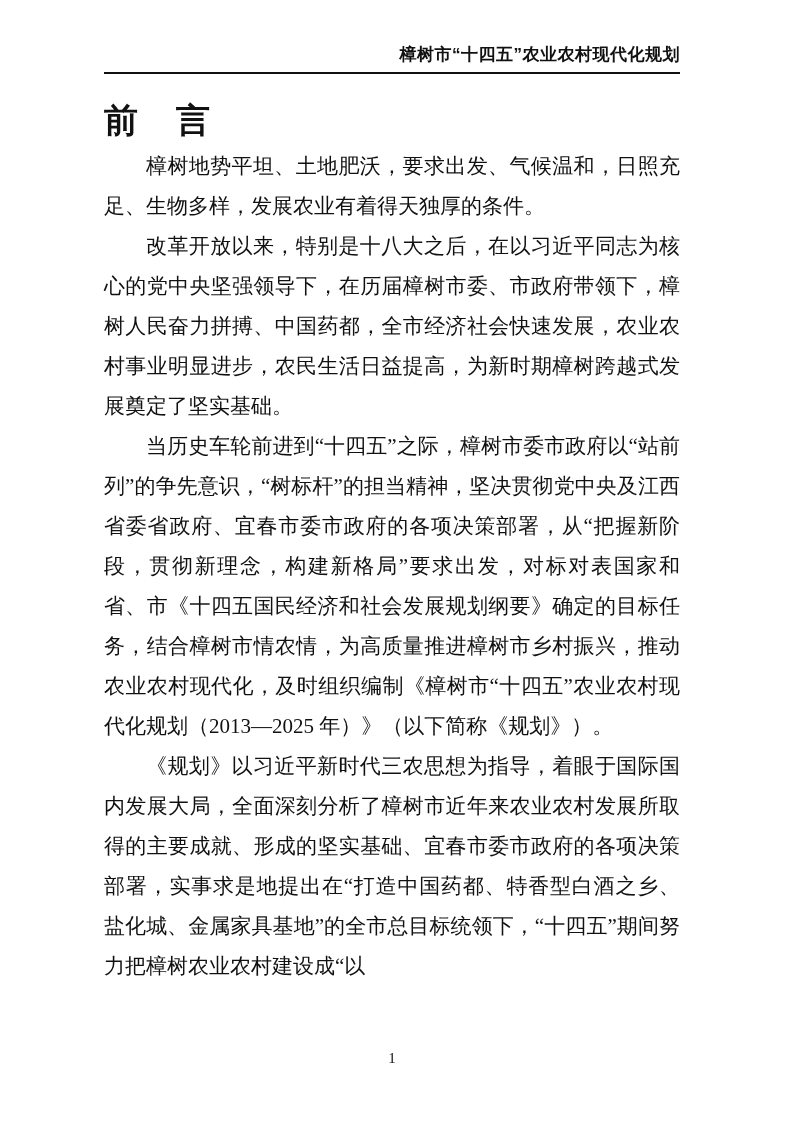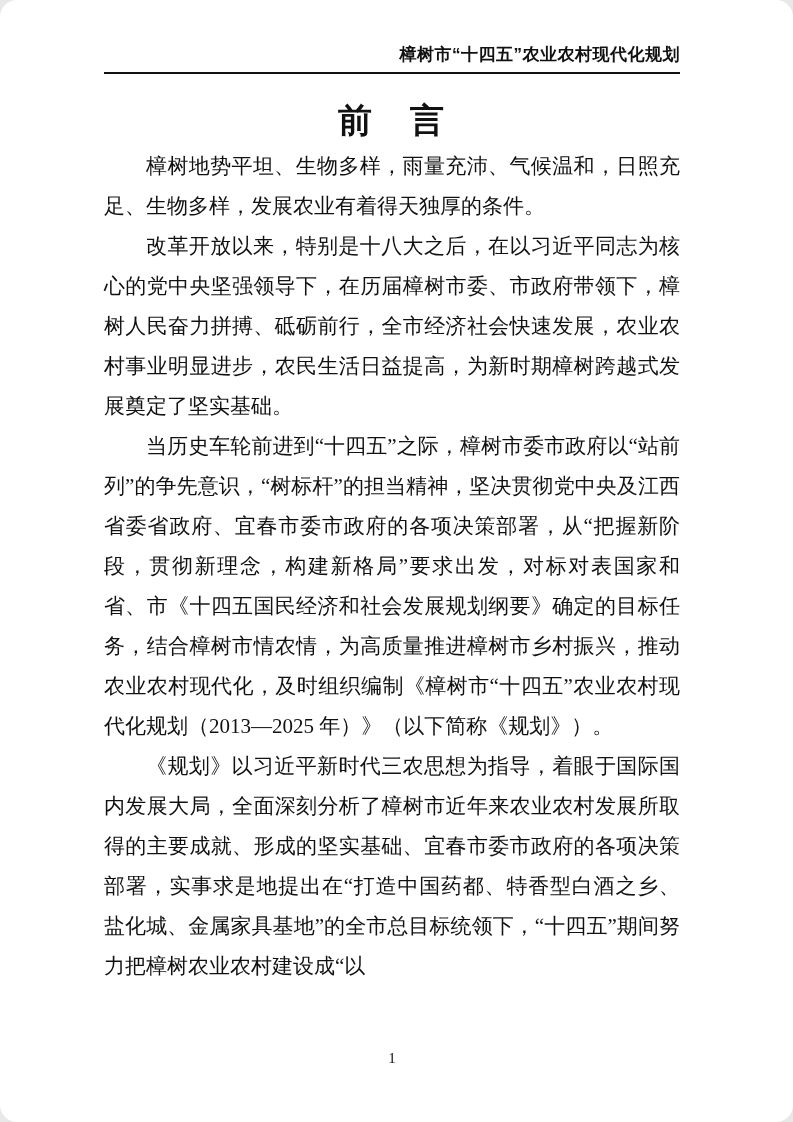--- a/index.html
+++ b/index.html
@@ -8,38 +8,36 @@
     background: #e8e8e8;
   }
   .page {
     position: relative;
     width: 793px;
     height: 1122px;
     margin: 0 auto;
     background: #ffffff;
     overflow: hidden;
     color: #111111;
-    border-radius: 17px;
   }
   
   .header {
     margin: 44px 113px 0 104px;
     padding-bottom: 6px;
     border-bottom: 2px solid #111111;
     text-align: right;
     font-family: "Liberation Sans", "DejaVu Sans", sans-serif;
     font-weight: bold;
     font-size: 17px;
     line-height: 22px;
     letter-spacing: 0.5px;
   }
   
   .doc-title {
     margin: 24px 113px 0 104px;
-    text-align: center;
     font-family: "Liberation Sans", "DejaVu Sans", sans-serif;
     font-weight: 900;
     font-size: 34px;
     line-height: 44px;
     letter-spacing: 2px;
   }
   
   .content {
     margin: 4px 113px 0 104px;
     font-family: "Liberation Serif", "DejaVu Serif", serif;
@@ -70,22 +68,22 @@
 
 <div class="page">
 
   <div class="header">
     <span class="header-text">樟树市“十四五”农业农村现代化规划</span>
   </div>
 
   <h1 class="doc-title">前　言</h1>
 
   <div class="content">
-    <p>樟树地势平坦、生物多样，雨量充沛、气候温和，日照充足、生物多样，发展农业有着得天独厚的条件。</p>
-    <p>改革开放以来，特别是十八大之后，在以习近平同志为核心的党中央坚强领导下，在历届樟树市委、市政府带领下，樟树人民奋力拼搏、砥砺前行，全市经济社会快速发展，农业农村事业明显进步，农民生活日益提高，为新时期樟树跨越式发展奠定了坚实基础。</p>
+    <p>樟树地势平坦、土地肥沃，要求出发、气候温和，日照充足、生物多样，发展农业有着得天独厚的条件。</p>
+    <p>改革开放以来，特别是十八大之后，在以习近平同志为核心的党中央坚强领导下，在历届樟树市委、市政府带领下，樟树人民奋力拼搏、中国药都，全市经济社会快速发展，农业农村事业明显进步，农民生活日益提高，为新时期樟树跨越式发展奠定了坚实基础。</p>
     <p>当历史车轮前进到“十四五”之际，樟树市委市政府以“站前列”的争先意识，“树标杆”的担当精神，坚决贯彻党中央及江西省委省政府、宜春市委市政府的各项决策部署，从“把握新阶段，贯彻新理念，构建新格局”要求出发，对标对表国家和省、市《十四五国民经济和社会发展规划纲要》确定的目标任务，结合樟树市情农情，为高质量推进樟树市乡村振兴，推动农业农村现代化，及时组织编制《樟树市“十四五”农业农村现代化规划（2013—2025 年）》（以下简称《规划》）。</p>
     <p>《规划》以习近平新时代三农思想为指导，着眼于国际国内发展大局，全面深刻分析了樟树市近年来农业农村发展所取得的主要成就、形成的坚实基础、宜春市委市政府的各项决策部署，实事求是地提出在“打造中国药都、特香型白酒之乡、盐化城、金属家具基地”的全市总目标统领下，“十四五”期间努力把樟树农业农村建设成“以</p>
   </div>
 
   <div class="footer">
     <span>1</span>
   </div>
 
 </div>
 

